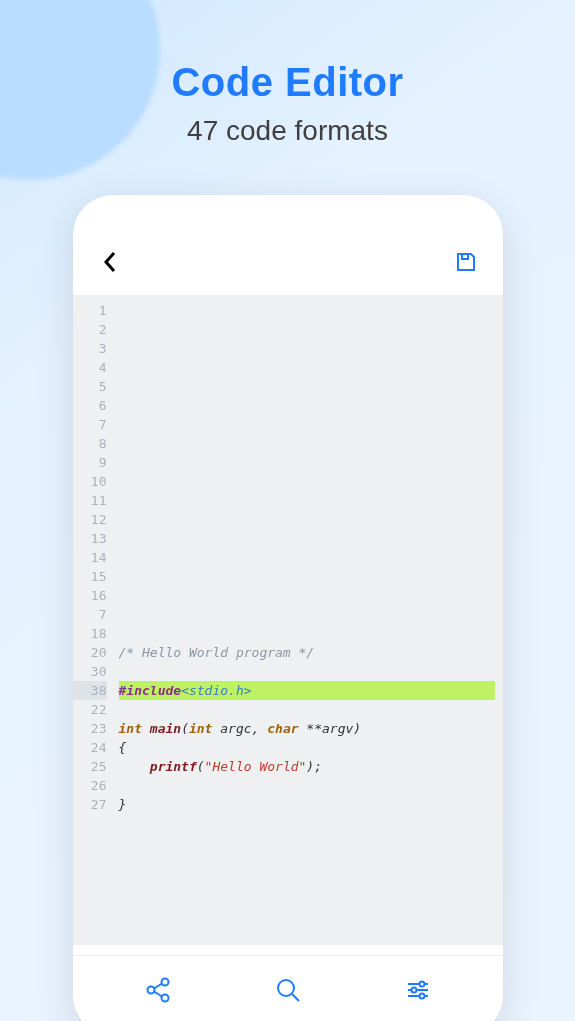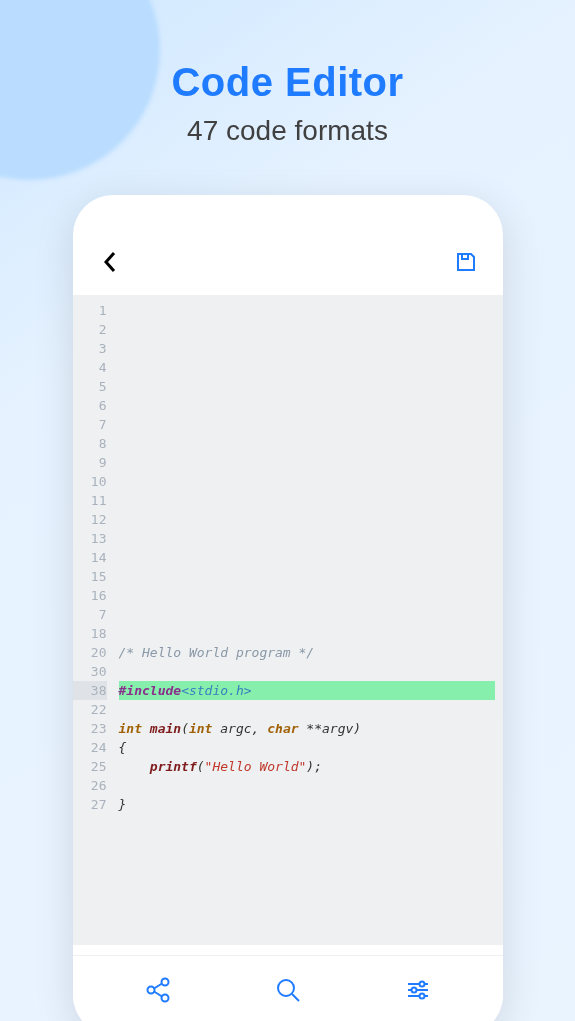--- a/index.html
+++ b/index.html
@@ -94,21 +94,21 @@
   .code {
     flex: 1;
     padding: 6px 8px 0 6px;
     line-height: 19px;
     color: #333;
     background: #eef0f2;
     white-space: pre;
     font-style: italic;
   }
   .code .line { height: 19px; display: block; }
-  .code .active { background: #86efac; }
+  .code .active { background: #bef264; }
   .tok-comment { color: #8a98a7; }
   .tok-preproc { color: #8b2e8b; font-weight: 700; }
   .tok-include { color: #3a7fbf; }
   .tok-keyword { font-weight: 700; color: #a16207; }
   .tok-func { color: #7f1d1d; font-weight: 700; }
   .tok-string { color: #c0392b; }
   .tok-punct { color: #333; }
 
   .bottom-bar {
     position: absolute;

